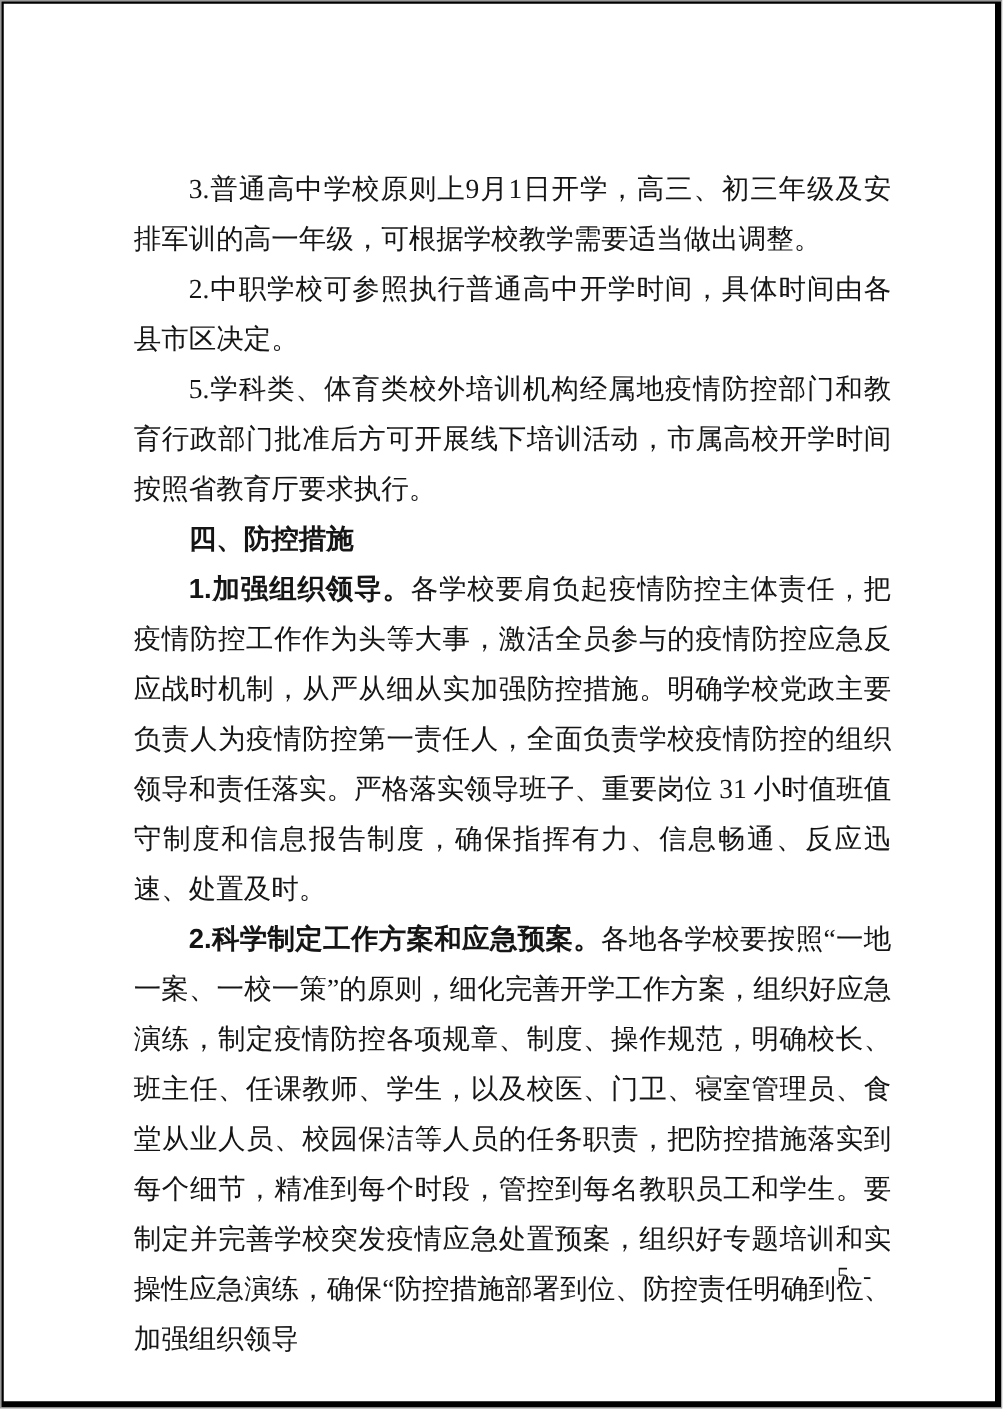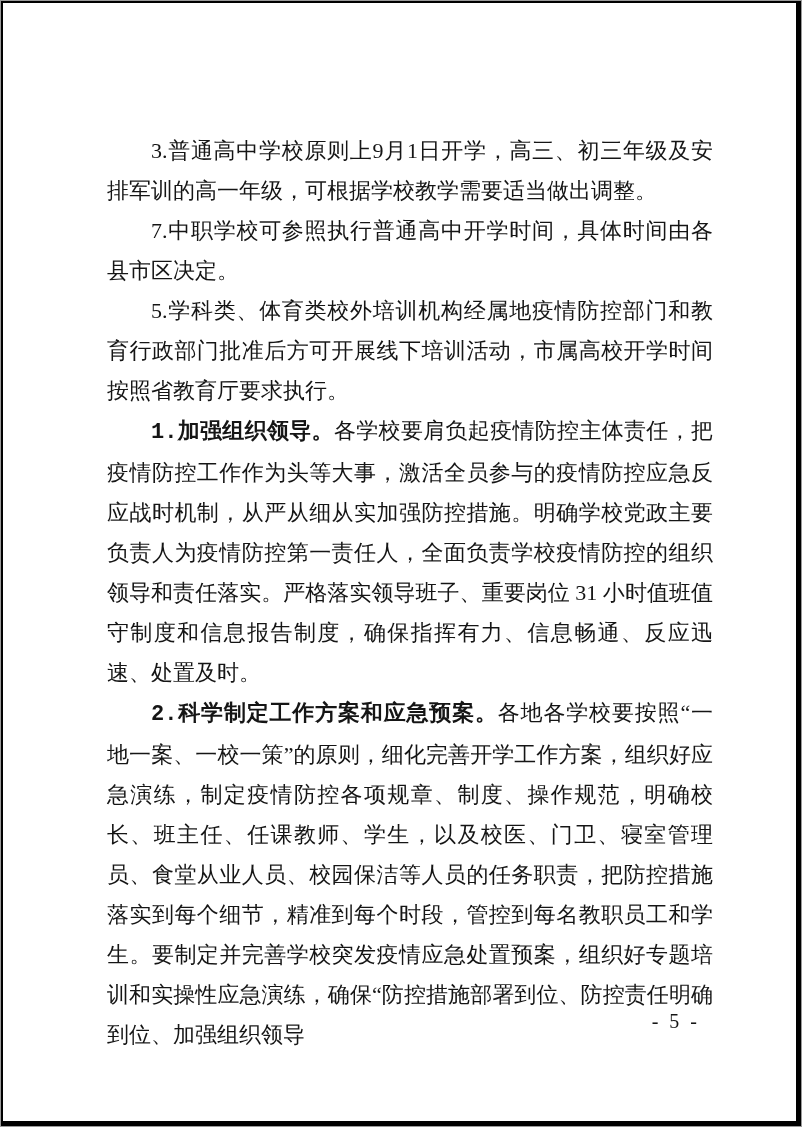--- a/index.html
+++ b/index.html
@@ -47,39 +47,40 @@
   }
   .heading-1 {
     font-family: "Liberation Sans", sans-serif;
     font-weight: 700;
   }
   .heading-2 {
     font-family: "Liberation Serif", serif;
     letter-spacing: 2px;
   }
   .lead-bold {
-    font-family: Liberation Mono, monospace;
+    font-family: Liberation Sans, sans-serif;
     font-weight: 700;
   }
   .page-number {
     position: absolute;
     top: 1010px;
     right: 102px;
     font-family: "Liberation Serif", serif;
     font-size: 20px;
     letter-spacing: 3px;
     color: #151515;
   }
 </style>
 </head>
 <body>
 
 <div class="page-frame"></div>
 
 <main class="doc-content">
   <p class="para-body"><span>3.普通高中学校原则上9月1日开学，高三、初三年级及安排军训的高一年级，可根据学校教学需要适当做出调整。</span></p>
-  <p class="para-body"><span>7.中职学校可参照执行普通高中开学时间，具体时间由各县市区决定。</span></p>
+  <p class="para-body"><span>2.中职学校可参照执行普通高中开学时间，具体时间由各县市区决定。</span></p>
   <p class="para-body"><span>5.学科类、体育类校外培训机构经属地疫情防控部门和教育行政部门批准后方可开展线下培训活动，市属高校开学时间按照省教育厅要求执行。</span></p>
+  <p class="heading-1"><span>四、防控措施</span></p>
   <p class="para-body"><span class="lead-bold">1.加强组织领导。</span><span>各学校要肩负起疫情防控主体责任，把疫情防控工作作为头等大事，激活全员参与的疫情防控应急反应战时机制，从严从细从实加强防控措施。明确学校党政主要负责人为疫情防控第一责任人，全面负责学校疫情防控的组织领导和责任落实。严格落实领导班子、重要岗位 31 小时值班值守制度和信息报告制度，确保指挥有力、信息畅通、反应迅速、处置及时。</span></p>
   <p class="para-body"><span class="lead-bold">2.科学制定工作方案和应急预案。</span><span>各地各学校要按照“一地一案、一校一策”的原则，细化完善开学工作方案，组织好应急演练，制定疫情防控各项规章、制度、操作规范，明确校长、班主任、任课教师、学生，以及校医、门卫、寝室管理员、食堂从业人员、校园保洁等人员的任务职责，把防控措施落实到每个细节，精准到每个时段，管控到每名教职员工和学生。要制定并完善学校突发疫情应急处置预案，组织好专题培训和实操性应急演练，确保“防控措施部署到位、防控责任明确到位、加强组织领导</span></p>
 </main>
 
 <div class="page-number">- 5 -</div>
 
 </body></html>

